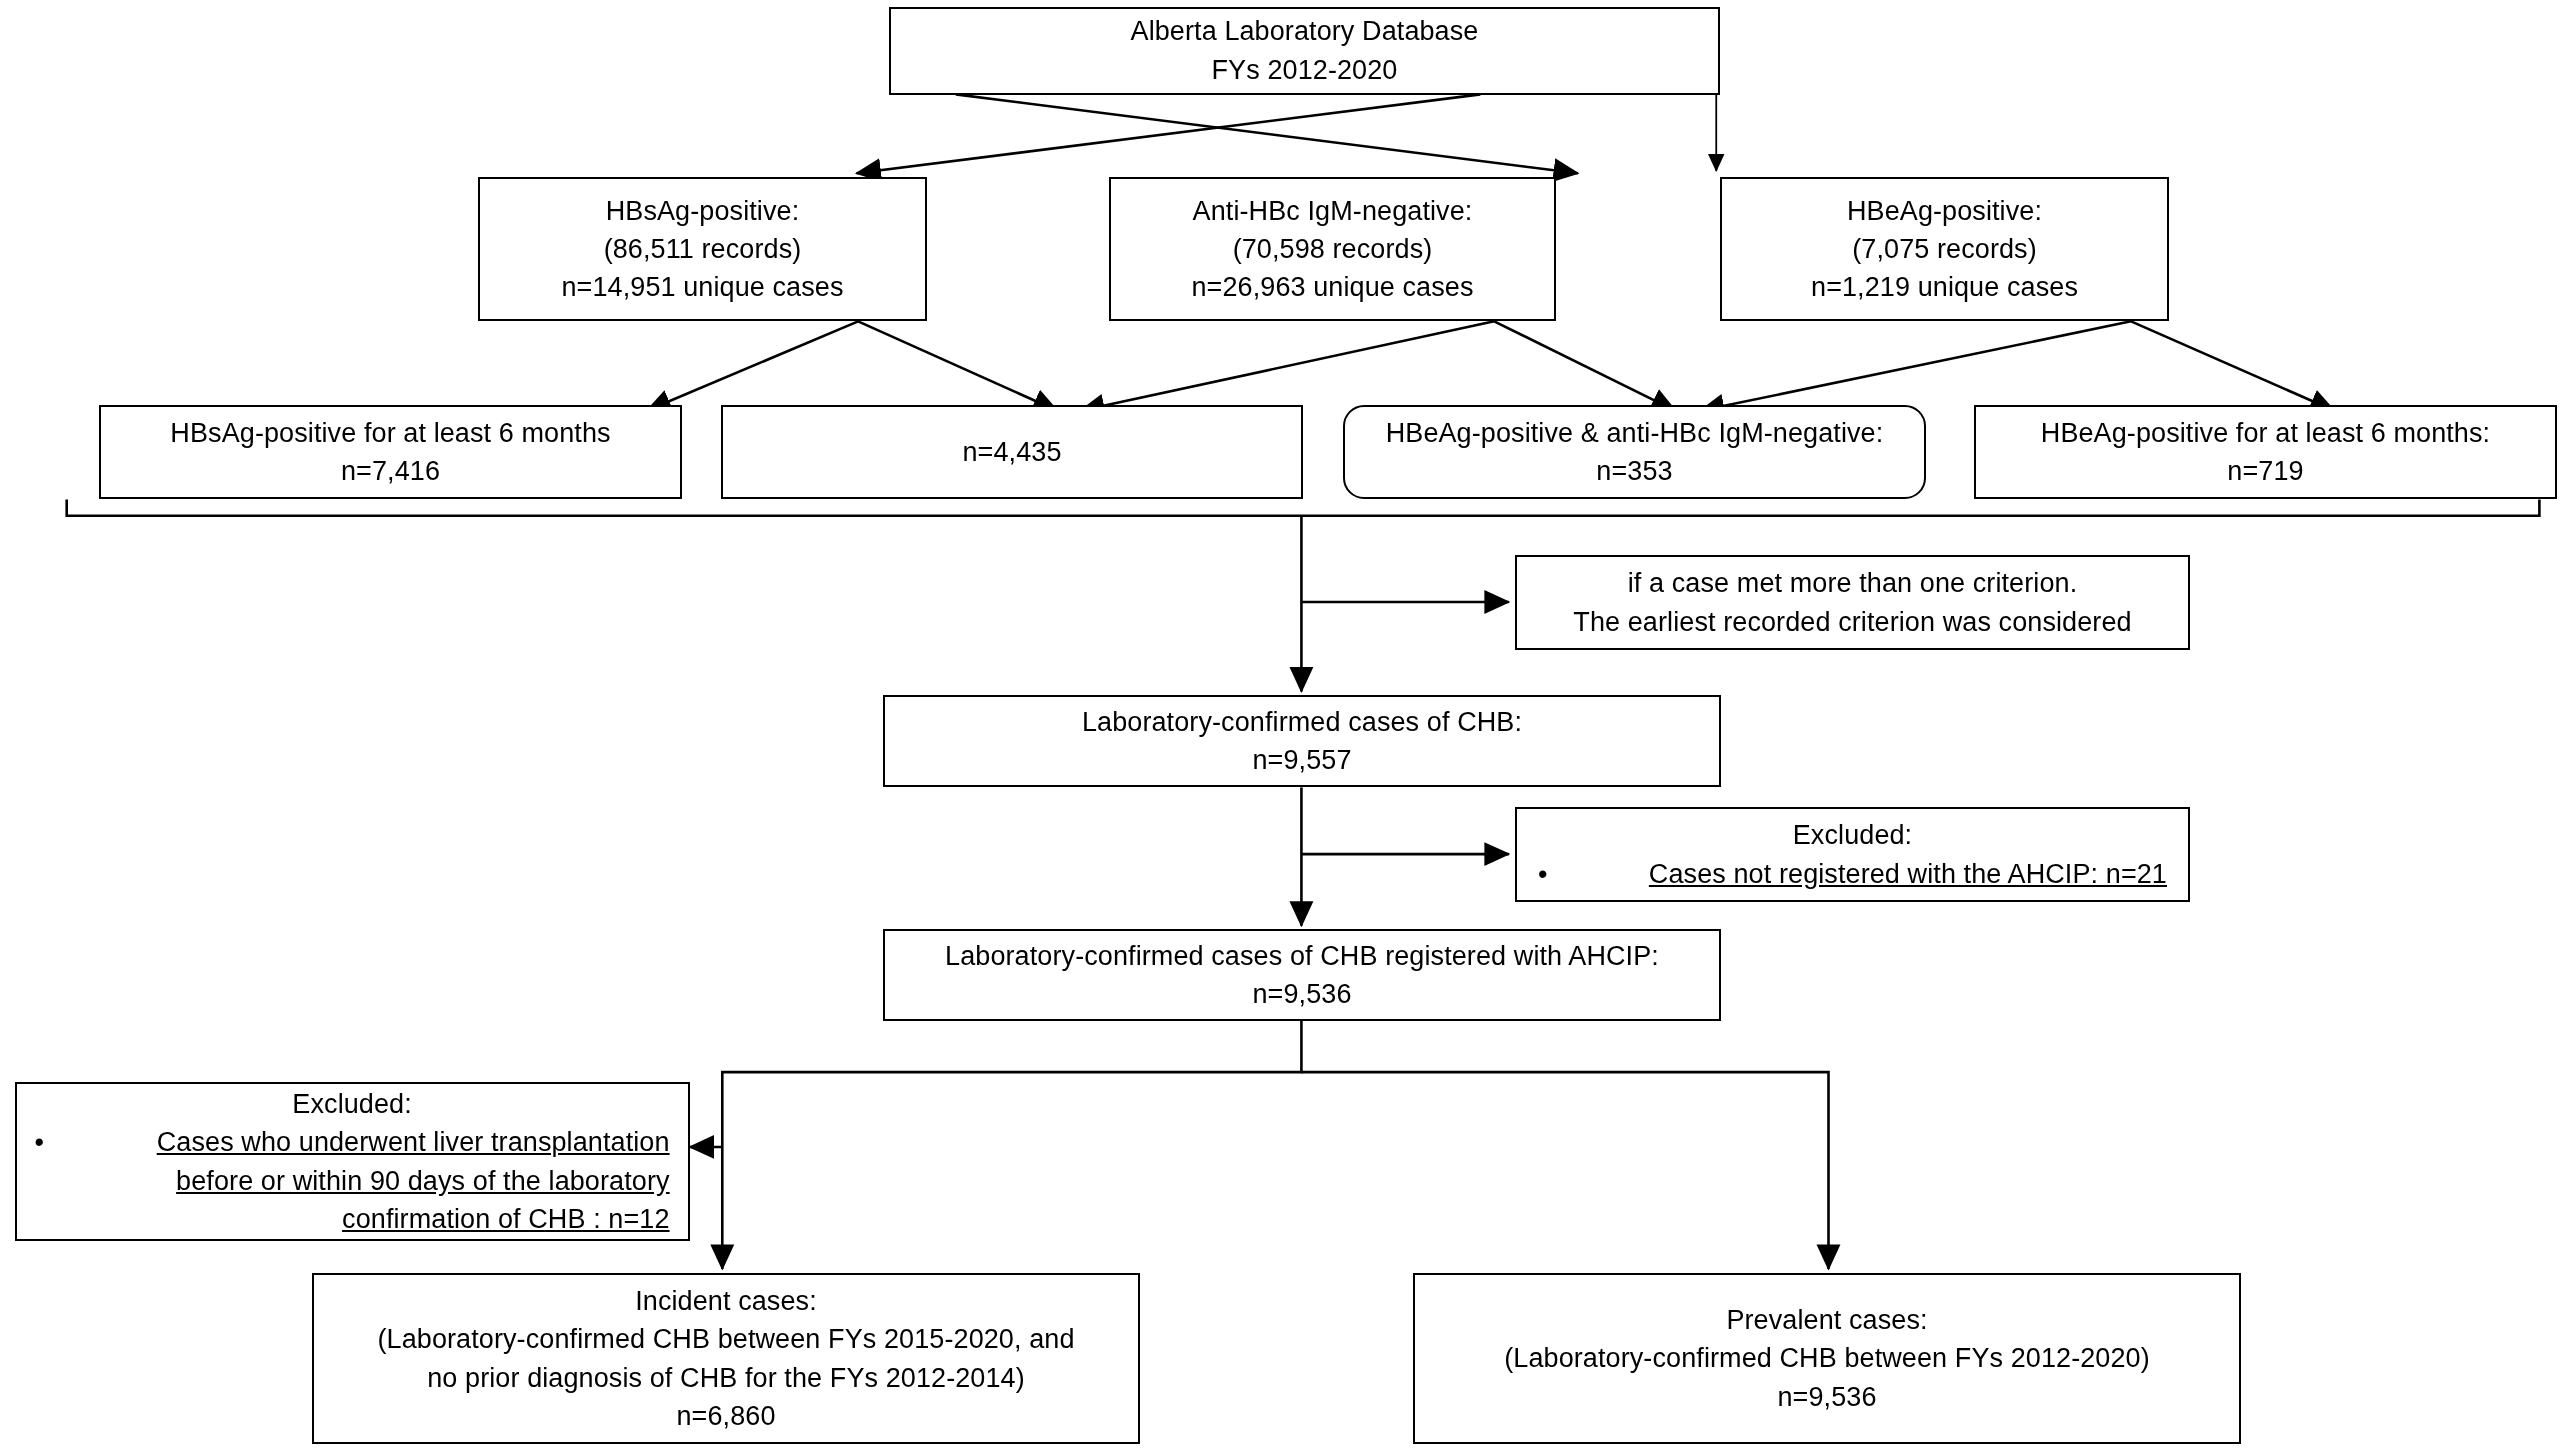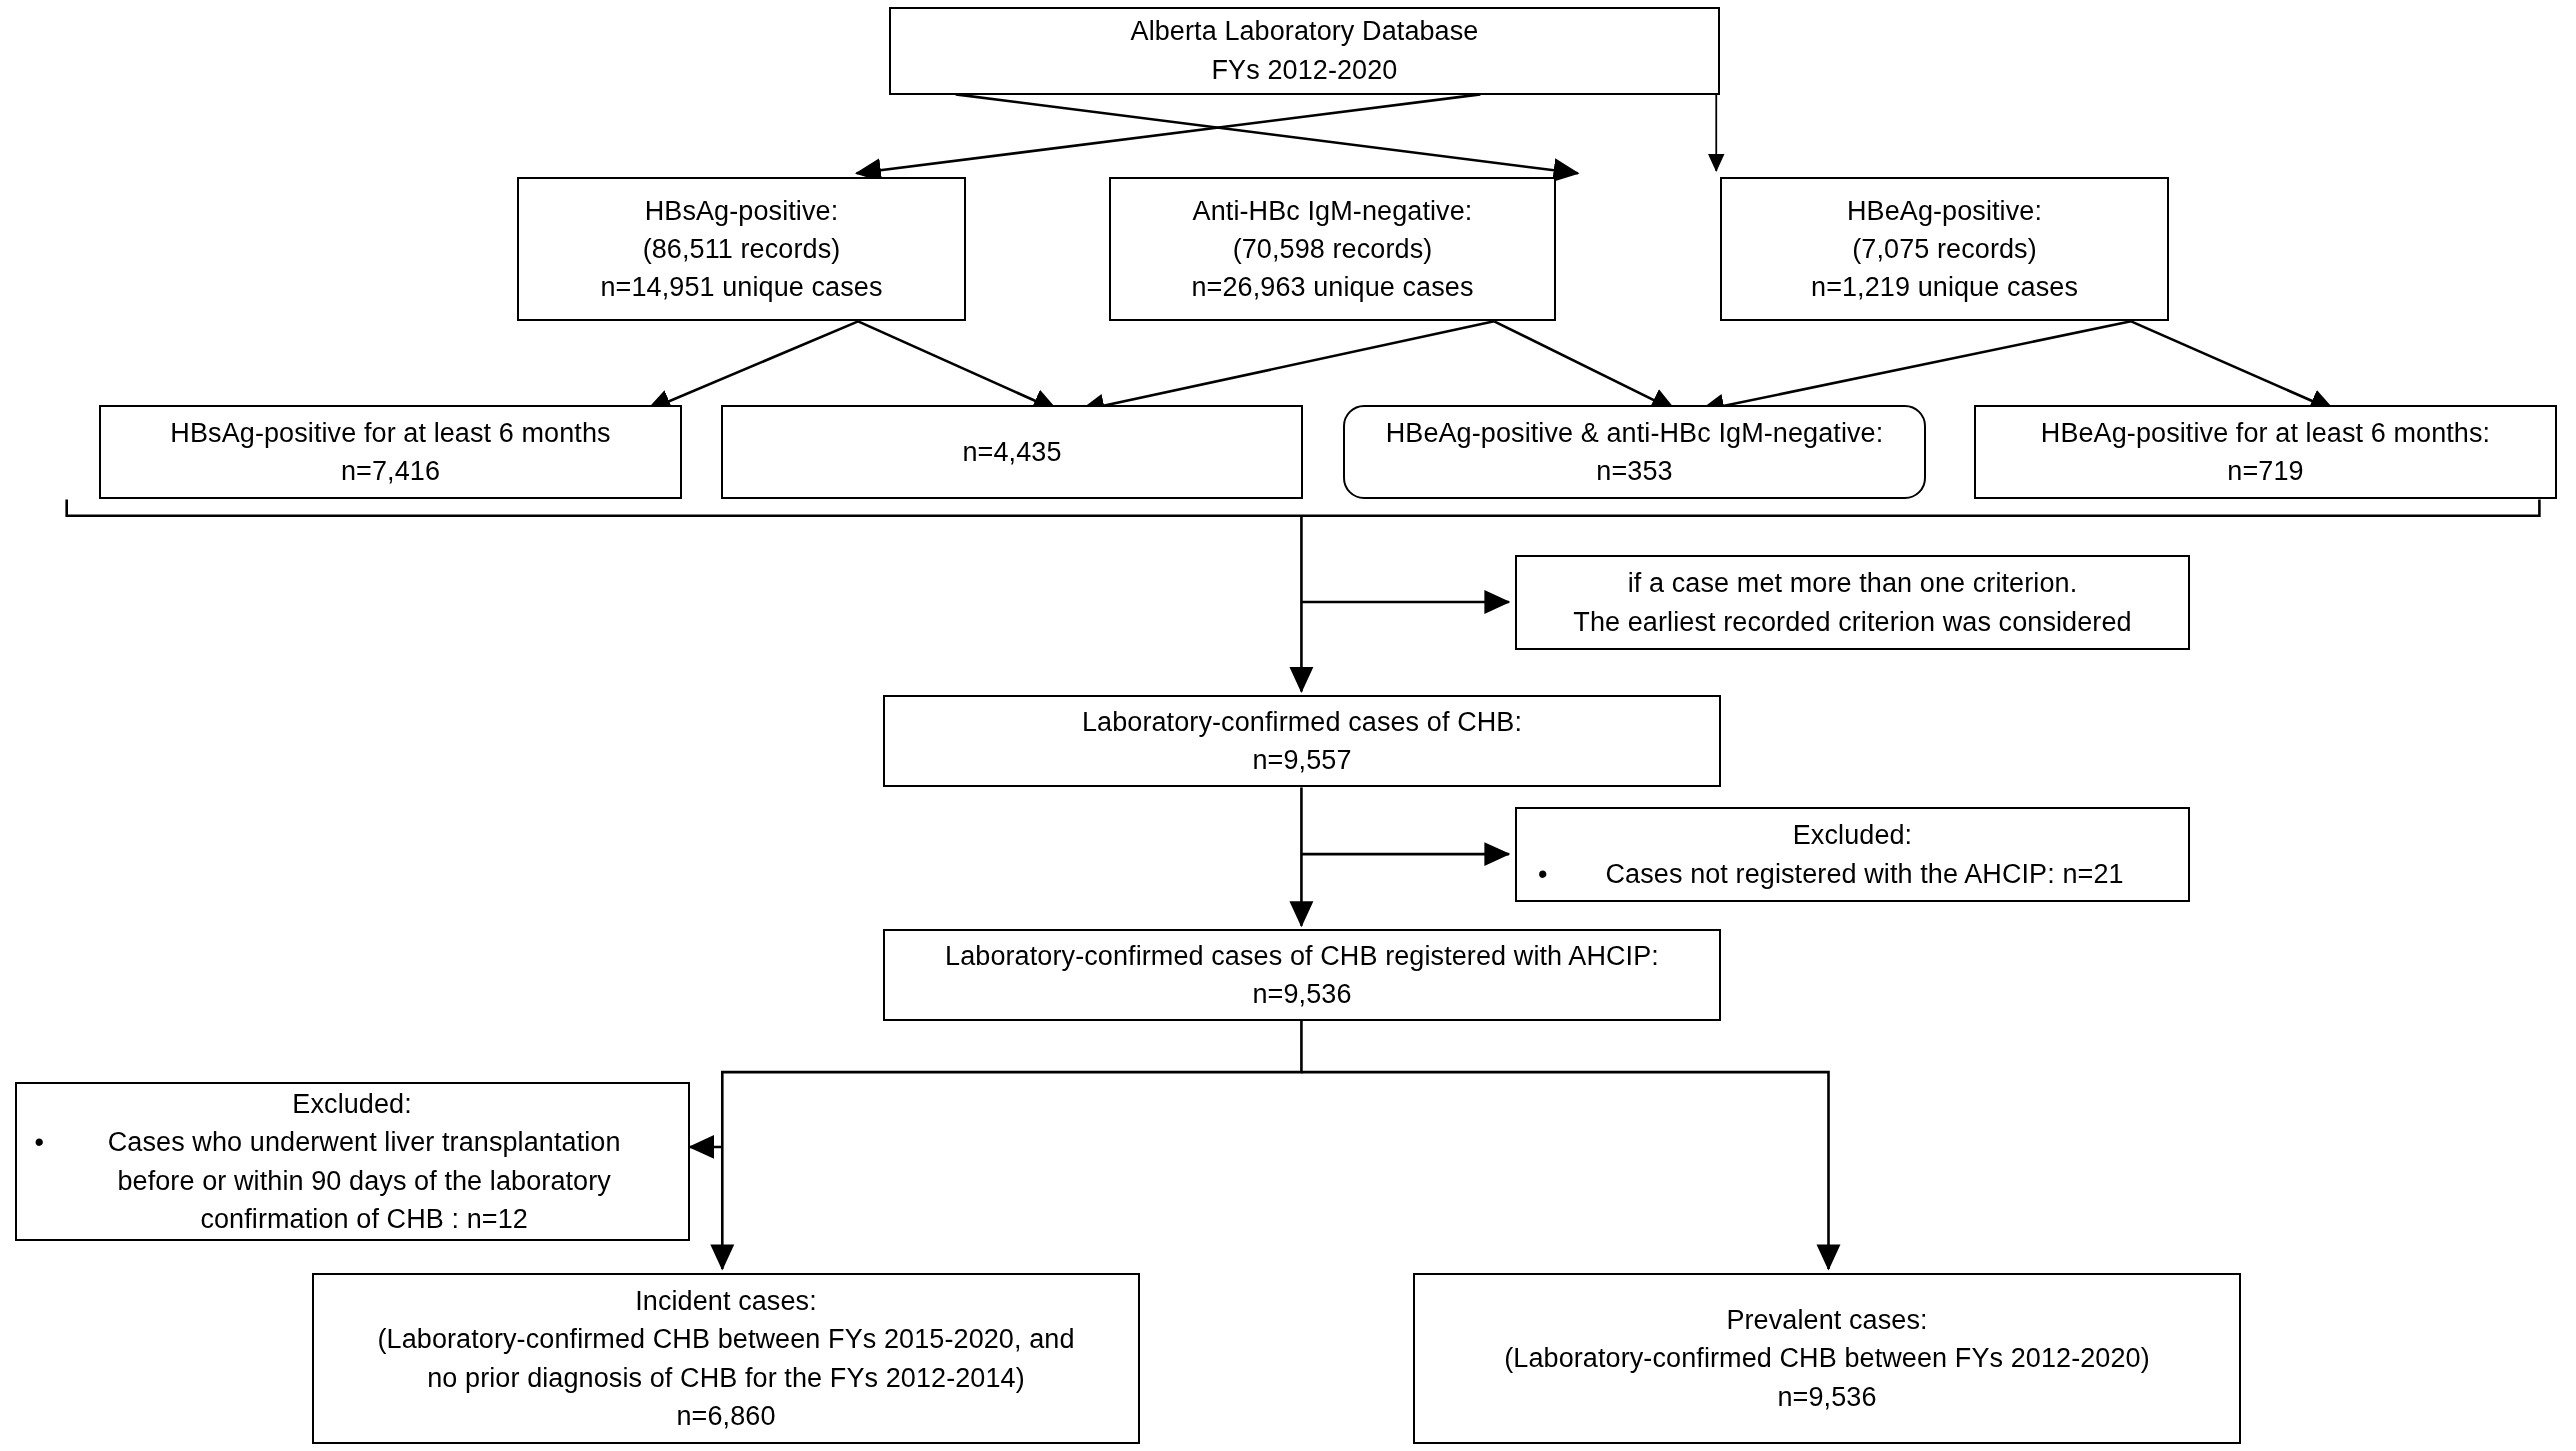--- a/index.html
+++ b/index.html
@@ -62,21 +62,22 @@
     width: 100%;
     text-align: left;
   }
   .bullet-dot {
     flex: 0 0 auto;
     line-height: 1.42;
     font-size: 27px;
   }
   .bullet-text {
     flex: 1 1 auto;
-    text-align: center;
+    text-align: right;
+    text-decoration: underline;
   }
   .pad-lr { padding: 0 18px; }
 </style>
 </head>
 <body>
 
 <div id="stage">
 
   <svg id="wires" viewBox="0 0 3167 1785" width="2576" height="1452">
     <defs>
@@ -112,21 +113,21 @@
 
       <path d="M 888,1410 L 848,1410" marker-end="url(#ah)"></path>
     </g>
   </svg>
 
   <div class="node" style="left:889px; top:6.5px; width:831px; height:88px;">
     <span class="ln">Alberta Laboratory Database</span>
     <span class="ln">FYs 2012-2020</span>
   </div>
 
-  <div class="node" style="left:478px; top:177px; width:449px; height:144px;margin-left:39px;">
+  <div class="node" style="left:478px; top:177px; width:449px; height:144px;">
     <span class="ln">HBsAg-positive:</span>
     <span class="ln">(86,511 records)</span>
     <span class="ln">n=14,951 unique cases</span>
   </div>
 
   <div class="node" style="left:1109px; top:177px; width:447px; height:144px;">
     <span class="ln">Anti-HBc IgM-negative:</span>
     <span class="ln">(70,598 records)</span>
     <span class="ln">n=26,963 unique cases</span>
   </div>

